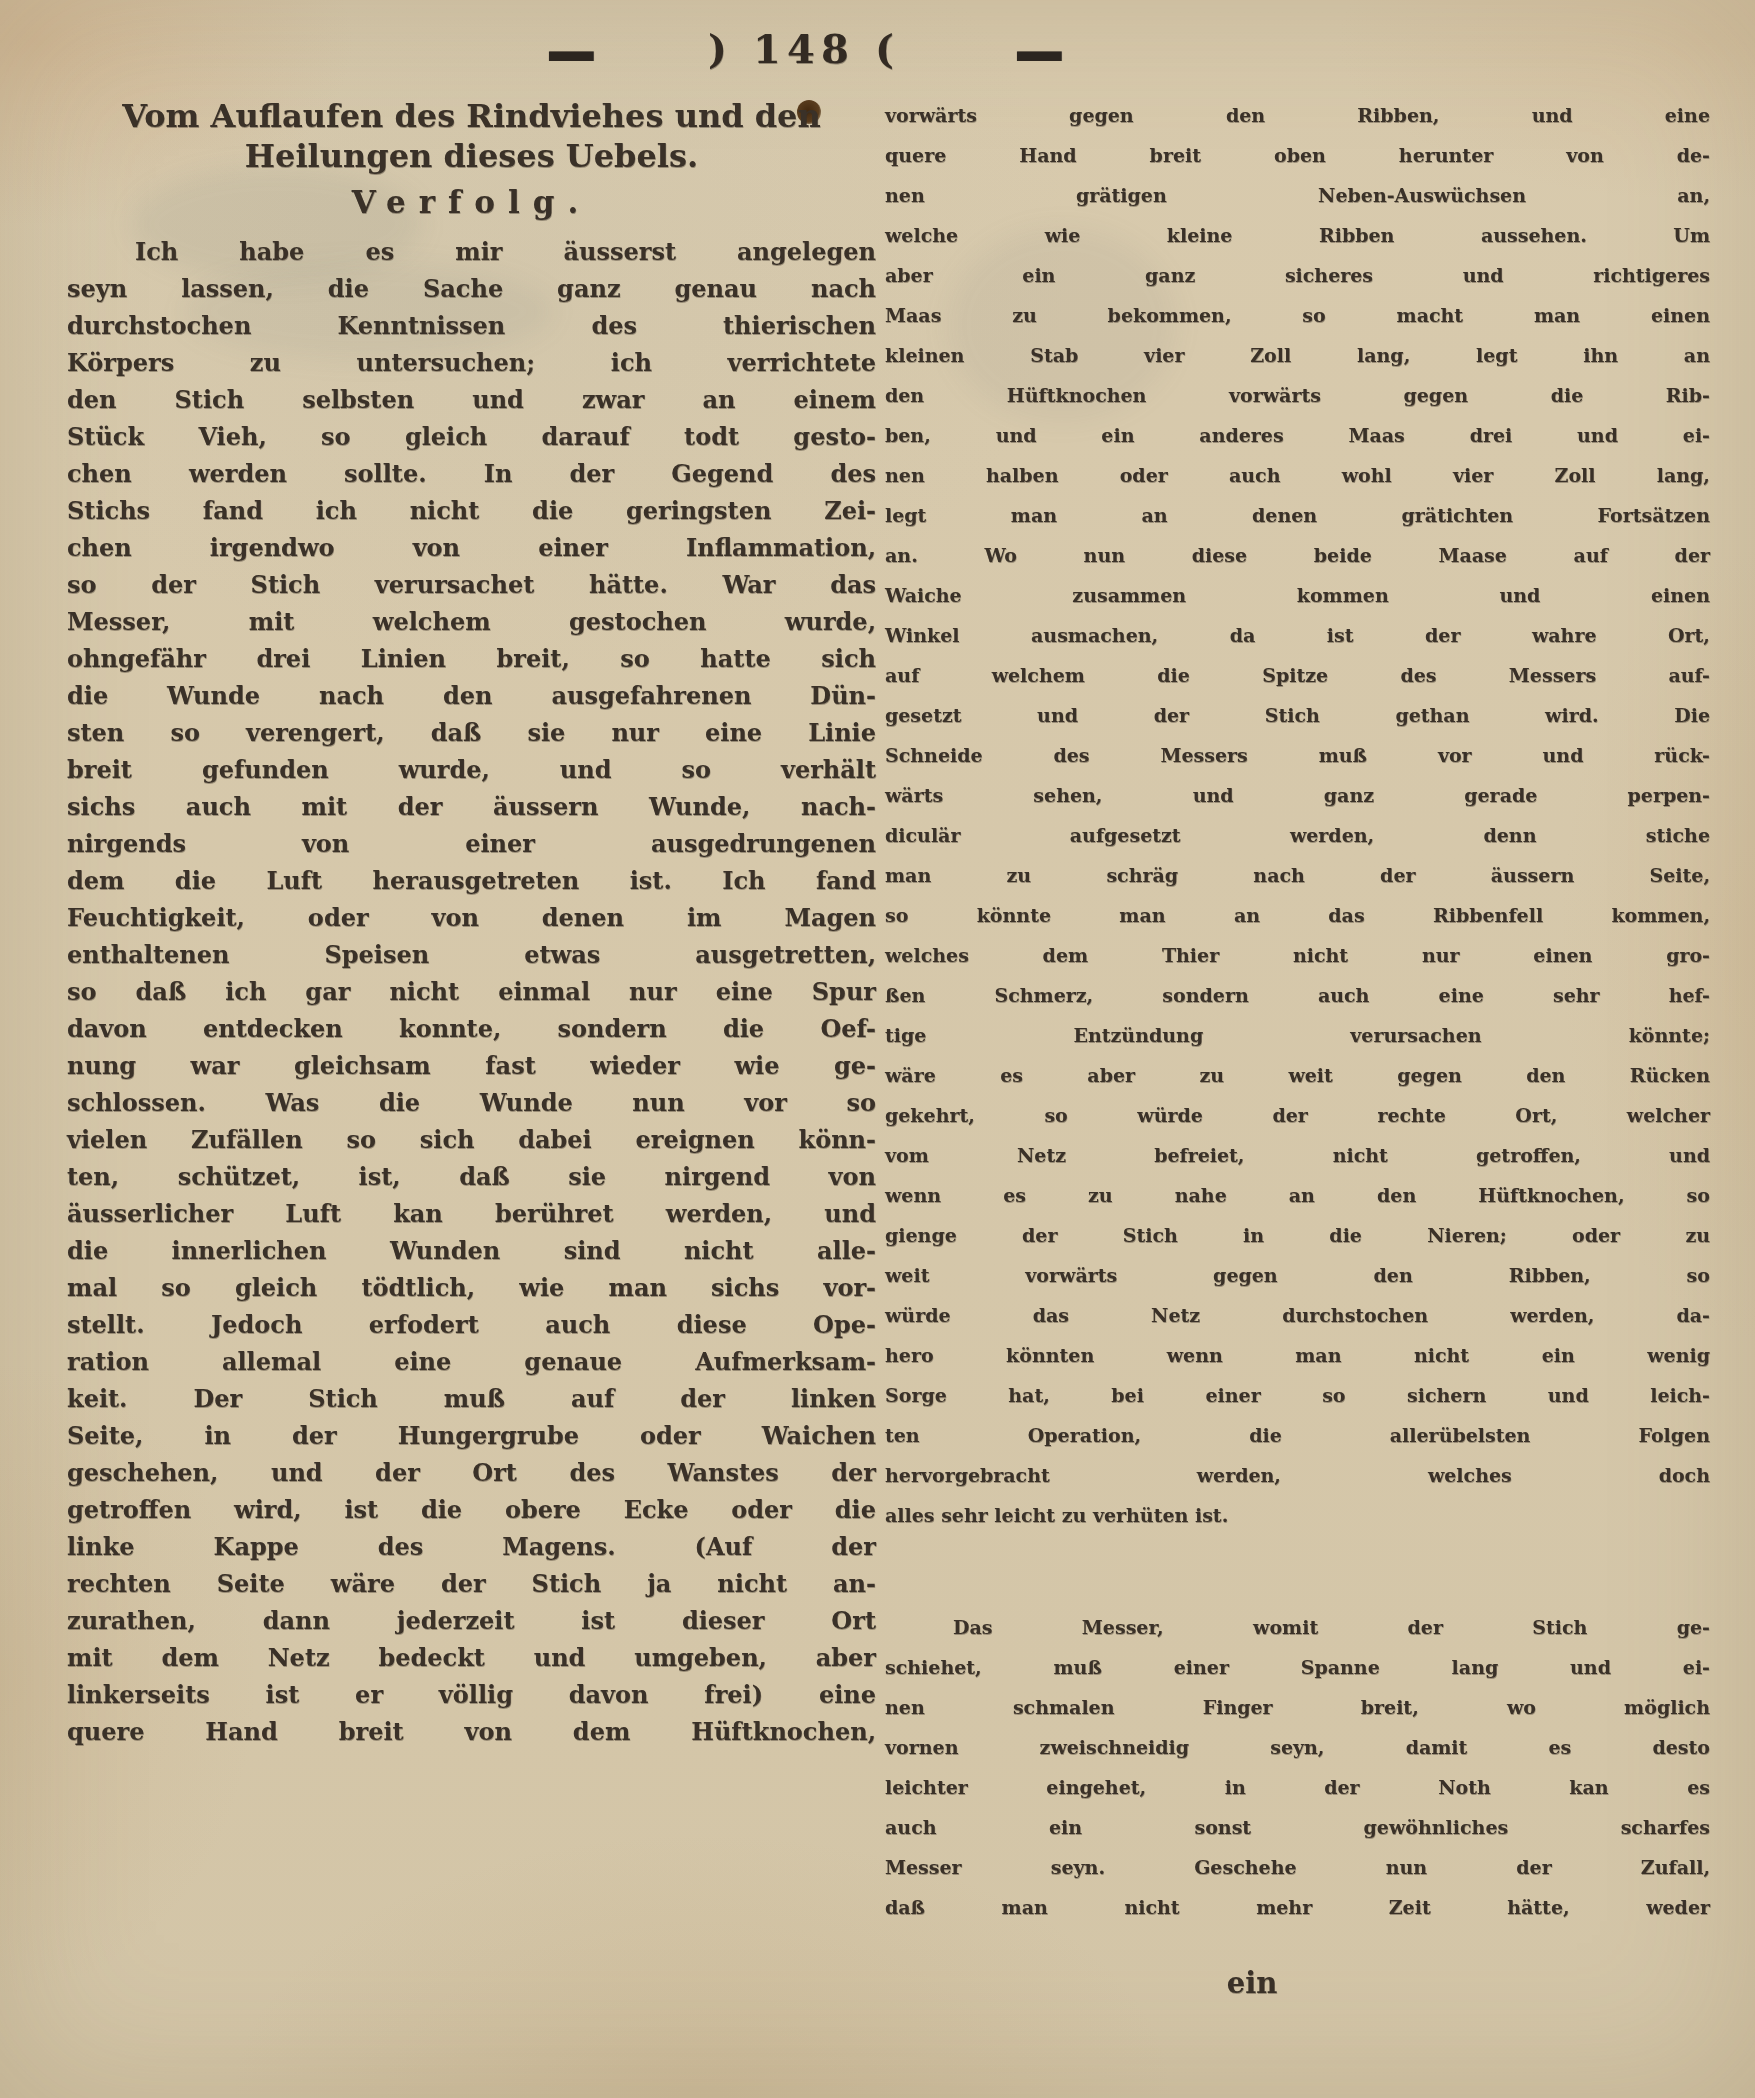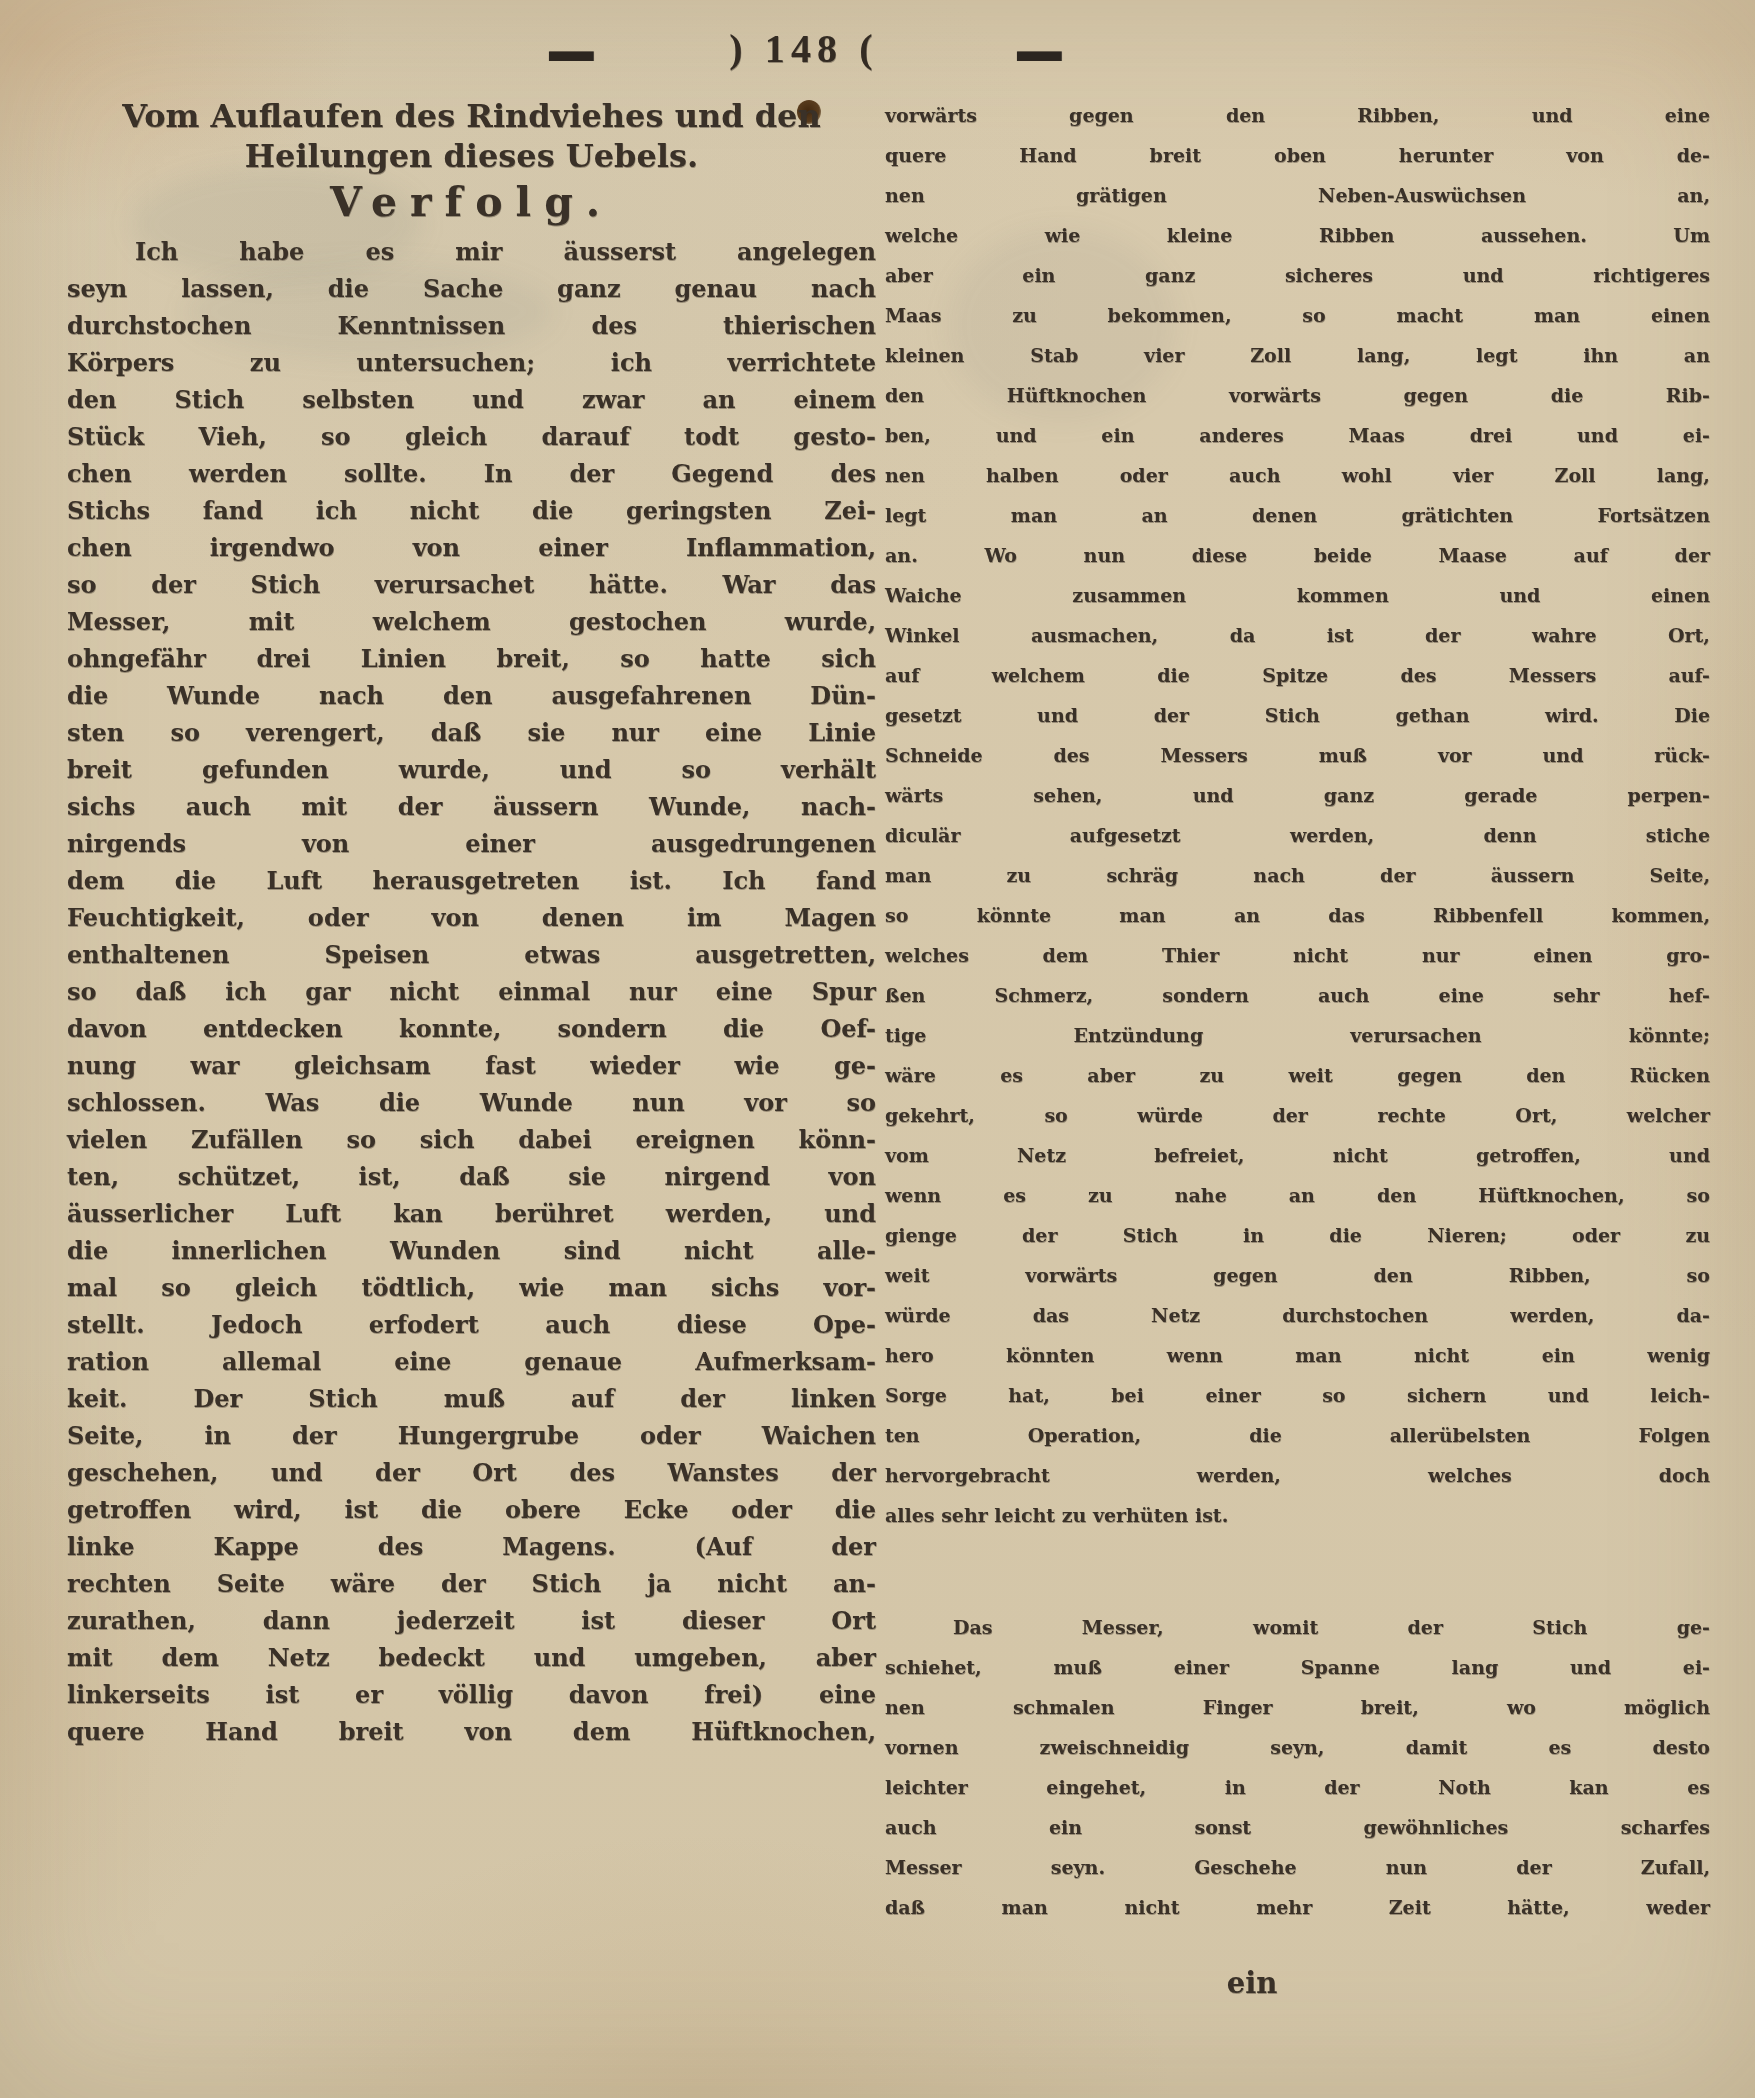--- a/index.html
+++ b/index.html
@@ -35,31 +35,30 @@
     display:flex; align-items:center; justify-content:space-between;
   }
   .dash {
     display:inline-block; font-size:40px; font-weight:bold; color:#2c2620;
     transform: scaleY(2.0) scaleX(1.25); letter-spacing:-1.8px;
     text-shadow: 0.4px 0.4px 0.4px rgba(44,38,32,0.5);
   }
   .pagenum {
     font-size:40px; font-weight:bold; letter-spacing:6.1px; color:#332b23;
     text-shadow: 0.5px 0.7px 0.5px rgba(51,43,35,0.4);
-    font-family: Liberation Serif, serif;
   }
   .col { position:absolute; }
   .col-left  { left:67px;  top:96px; width:809px; }
   .col-right { left:885px; top:84px; width:825px; }
   .title-line {
     text-align:center; font-size:32px; font-weight:bold; line-height:40px;
     text-shadow: 0.5px 0.7px 0.5px rgba(56,46,34,0.4);
   }
   .section-heading {
-    text-align:center; font-size:41px; font-weight:bold; letter-spacing:13px;
+    text-align:center; font-size:31px; font-weight:bold; letter-spacing:13px;
     line-height:39px; margin-top:7px;
     text-shadow: 0.5px 0.7px 0.5px rgba(56,46,34,0.4);
   }
   .body { margin-top:10.5px; }
   .tline {
     font-weight:bold;
     text-align:justify; text-align-last:justify;
     text-shadow: 0.5px 0.7px 0.5px rgba(56,46,34,0.38);
     white-space:normal;
   }

